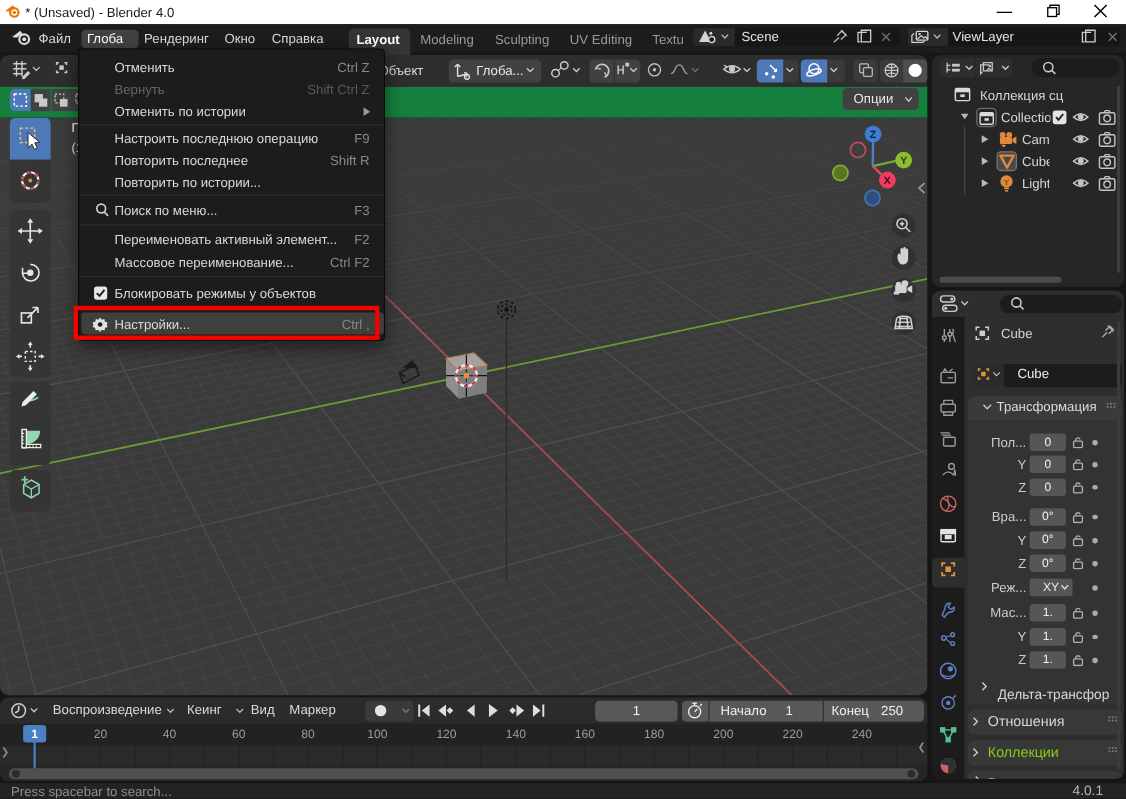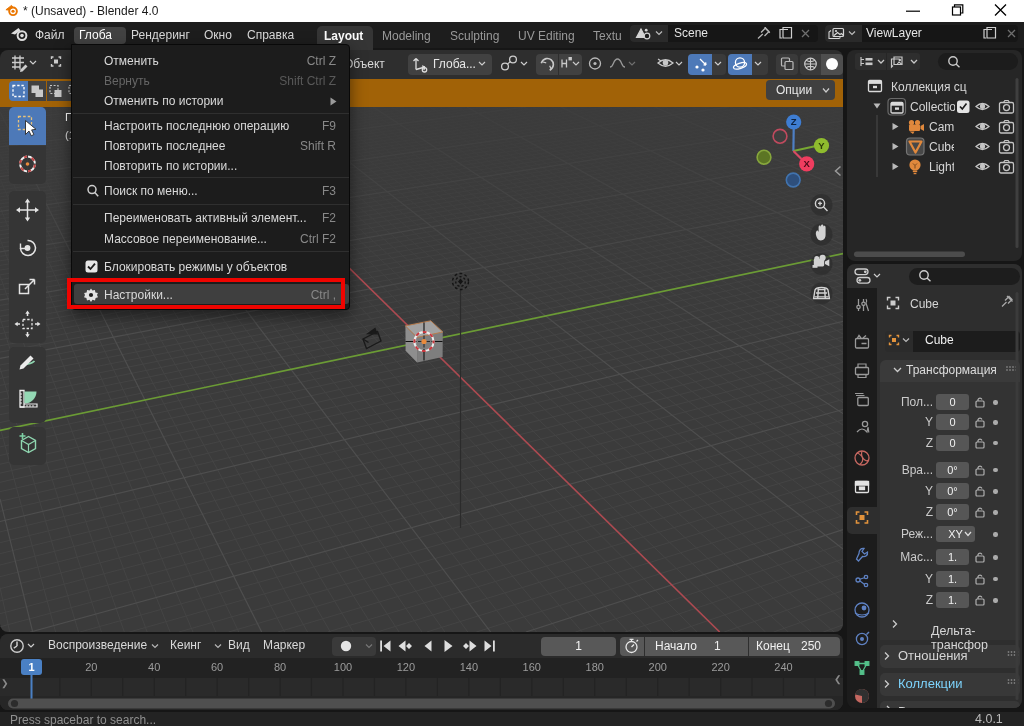--- a/index.html
+++ b/index.html
@@ -4,21 +4,21 @@
 <style>
   * { margin:0; padding:0; box-sizing:border-box; }
   html,body { width:1024px; height:726px; overflow:hidden; background:#161616; }
   body { font-family:"Liberation Sans", sans-serif; position:relative; }
   .abs { position:absolute; }
   #titlebar { left:0; top:0; width:1024px; height:22px; background:#ffffff; color:#1a1a1a;text-align:center; }
   #topbar { left:0; top:22px; width:1024px; height:26px; background:#1d1d1d; }
   .menutxt { color:#d9d9d9; font-size:12px; line-height:26px; }
   .tabtxt { color:#999999; font-size:12px; line-height:23px; }
   #vphdr { left:0; top:50px; width:843px; height:29px; background:#2e2e2e; border-radius:8px 8px 0 0; }
-  #toolrow { left:0; top:79px; width:843px; height:28px; background:#a16207; }
+  #toolrow { left:0; top:79px; width:843px; height:28px; background:#15803d; }
   #viewport { left:0; top:107px; width:843px; height:525px; background:#3b3b3b; border-radius:0 0 8px 8px; overflow:hidden; }
   #outliner { left:847px; top:50px; width:175px; height:211px; background:#262626; border-radius:8px; overflow:hidden; }
   #props { left:847px; top:264px; width:175px; height:444px; background:#1c1c1c; border-radius:8px; overflow:hidden; }
   #timeline { left:0; top:634px; width:843px; height:76px; background:#2b2b2b; border-radius:8px; overflow:hidden; }
   #statusbar { left:0; top:712px; width:1024px; height:14px; background:#232323; }
   #editmenu { left:71px; top:44px; width:279px; height:266px; background:#1c1c1c; border:1px solid #090909; border-radius:0 4px 4px 4px; box-shadow:0 6px 16px rgba(0,0,0,.5); }
   .mi { position:absolute; left:1px; width:275px; height:20px; font-size:12px; color:#d9d9d9; }
   .mi .lbl { position:absolute; left:31px; top:3px; }
   .mi .sc { position:absolute; right:12px; top:3px; color:#888888; }
   .sep { position:absolute; left:1px; width:276px; height:1px; background:#2f2f2f; }
@@ -473,28 +473,28 @@
   <div class="abs" style="left:66px;top:67px;width:107px;height:21px;background:#1c1c1c;border-radius:0 4px 4px 0;"></div>
   <div class="abs" style="left:78px;top:69px;font-size:12px;color:#f0f0f0;">Cube</div>
 
   <div class="abs" style="left:33px;top:96px;width:140px;height:280px;background:#333333;border-radius:6px 6px 0 0;"></div>
   <div class="abs" style="left:33px;top:96px;width:140px;height:22px;background:#3a3a3a;border-radius:6px 6px 0 0;"></div>
   <div class="abs" style="left:59px;top:99px;font-size:12px;color:#dcdcdc;">Трансформация</div>
 
   <div class="abs" style="left:33px;top:381px;width:140px;height:23px;background:#383838;border-radius:5px;"></div>
   <div class="abs" style="left:51px;top:384px;font-size:13px;color:#d6d6d6;">Отношения</div>
   <div class="abs" style="left:33px;top:409px;width:140px;height:23px;background:#383838;border-radius:5px;"></div>
-  <div class="abs" style="left:51px;top:412px;font-size:13px;color:#7dd3fc;">Коллекции</div>
+  <div class="abs" style="left:51px;top:412px;font-size:13px;color:#84cc16;">Коллекции</div>
   <div class="abs" style="left:33px;top:437px;width:140px;height:10px;background:#383838;border-radius:5px 5px 0 0;overflow:hidden;">
       <div class="abs" style="left:18px;top:3px;font-size:13px;color:#d6d6d6;">Вид</div>
       <svg class="abs" style="left:5px;top:4px" width="8" height="10" viewBox="0 0 8 10">
         <path d="M2 1 L6 5 L2 9" stroke="#cccccc" fill="none" stroke-width="1.3"></path>
       </svg>
     </div>
-  <div class="abs" style="left:60px;top:359.5px;font-size:12.5px;color:#d6d6d6;margin-left:24px;">Дельта-трансфор</div>
+  <div class="abs" style="left:60px;top:359.5px;font-size:12.5px;color:#d6d6d6;">Дельта-трансфор</div>
   <svg class="abs" style="left:0;top:0" width="175" height="444" viewBox="0 0 175 444">
 
     <g stroke="#cdcdcd" fill="none" stroke-width="1.3">
       <rect x="8" y="5" width="13" height="5.6" rx="2.8"></rect>
       <rect x="10" y="13.5" width="13" height="5.6" rx="2.8"></rect>
       <circle cx="18.3" cy="7.8" r="1.4" fill="#cdcdcd" stroke="none"></circle>
       <circle cx="12.8" cy="16.3" r="1.4" fill="#cdcdcd" stroke="none"></circle>
       <path d="M27 10 L30 13 L33 10" stroke-width="1.2"></path>
       <circle cx="77" cy="11" r="4.2" stroke-width="1.4"></circle>
         <path d="M80 14 L83.5 17.2" stroke-width="1.4"></path>

